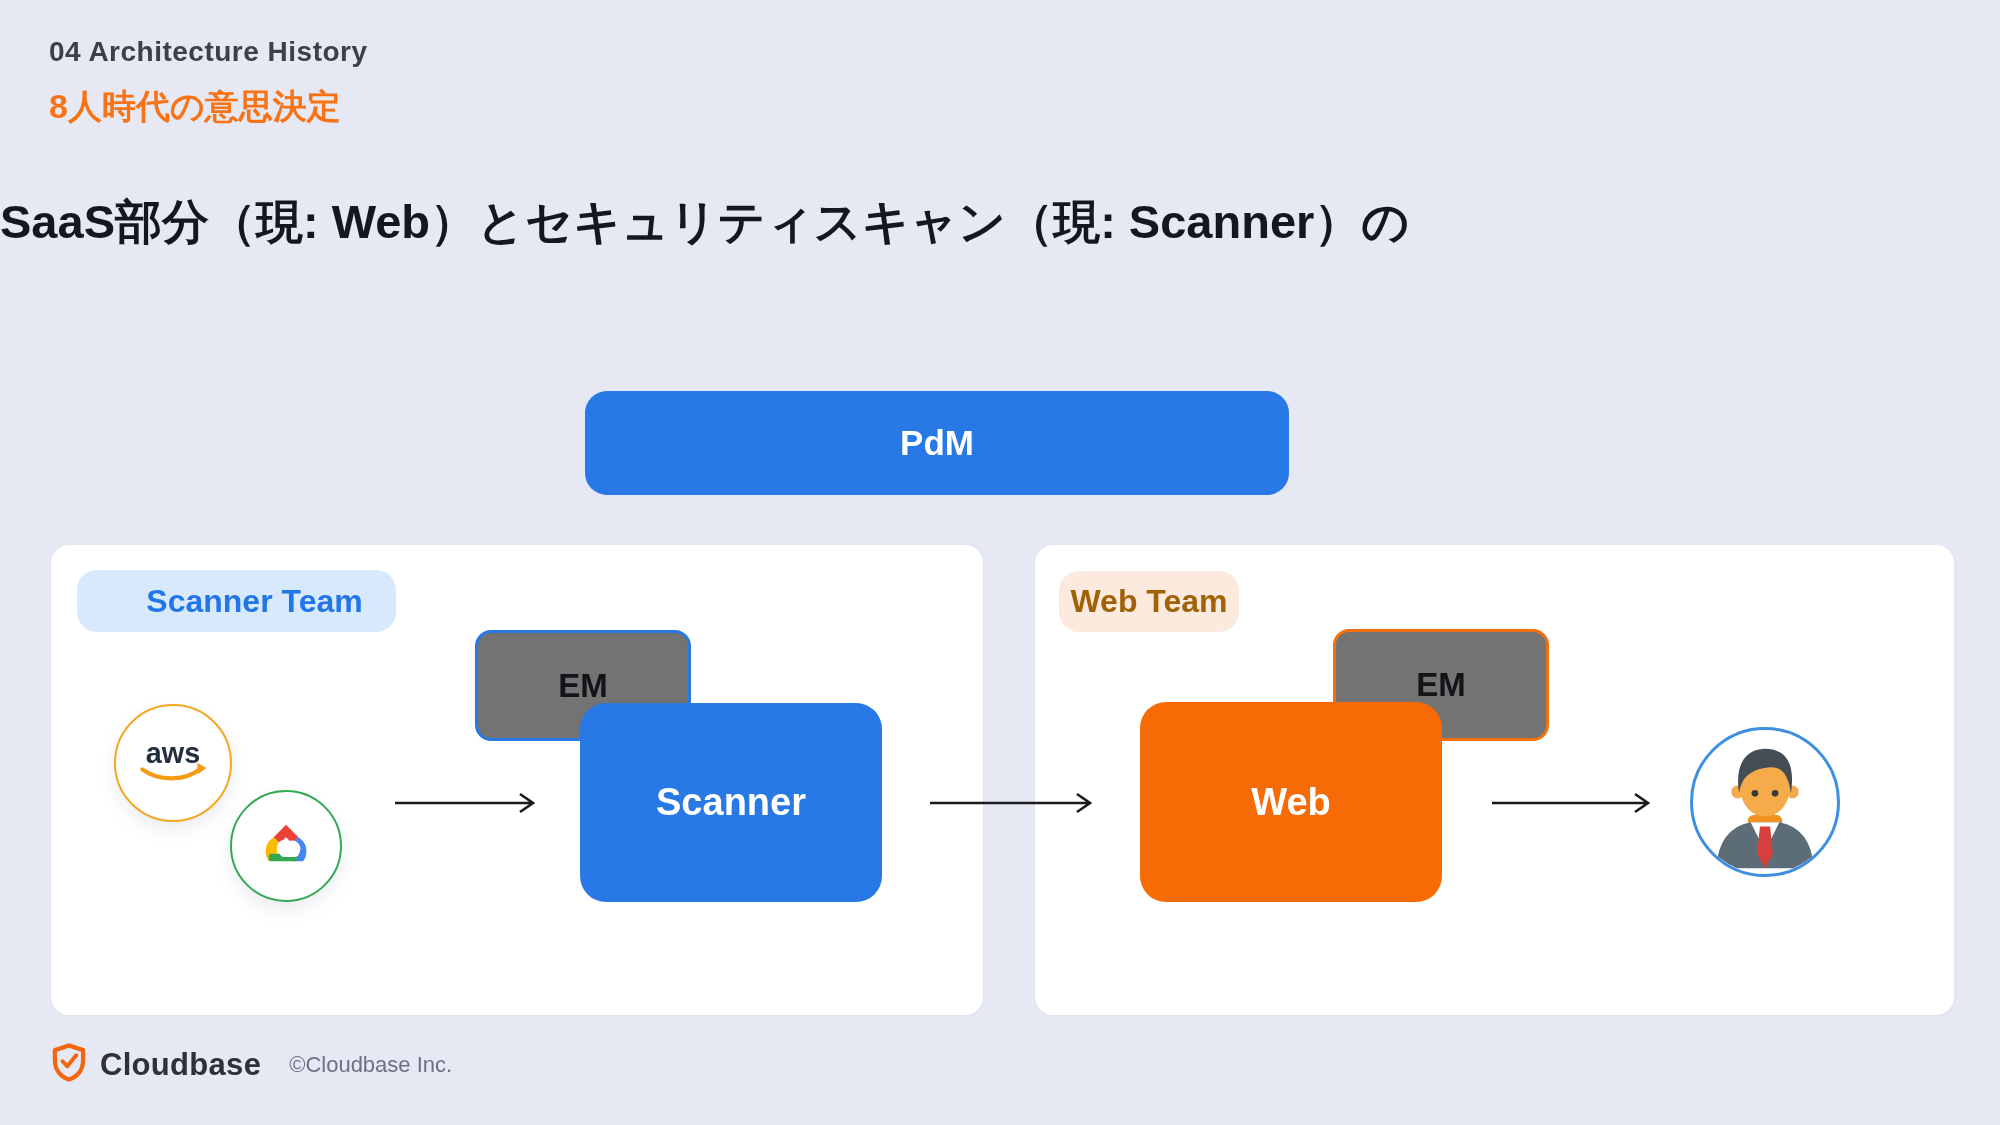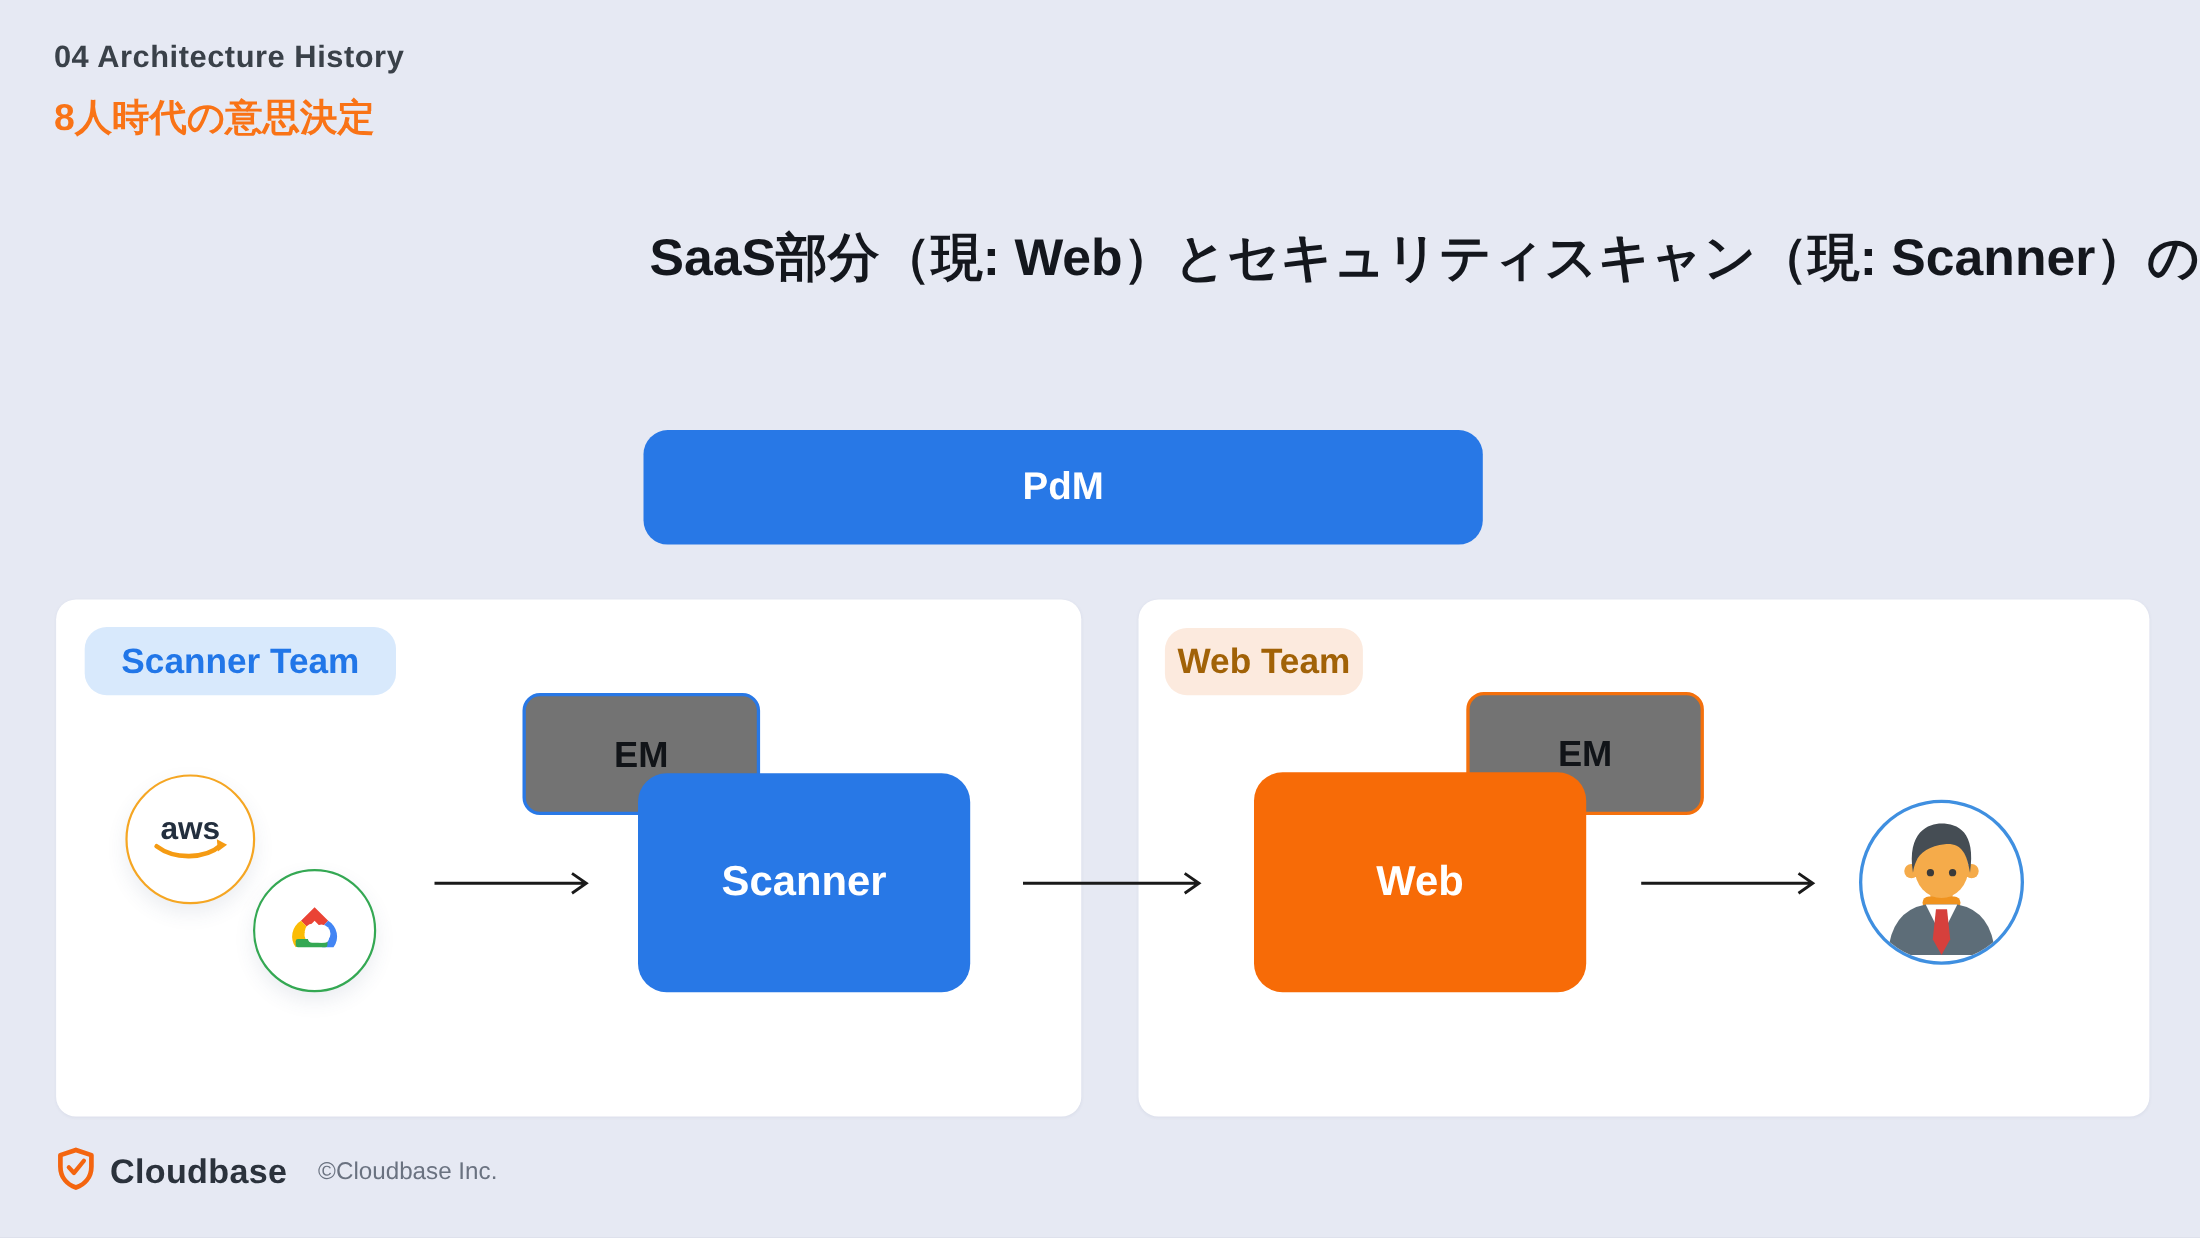--- a/index.html
+++ b/index.html
@@ -16,43 +16,43 @@
   .abs{position:absolute;}
   .kicker{
     left:49px;top:36px;
     font-size:28px;font-weight:700;color:#3a4149;letter-spacing:.5px;
   }
   .subtitle{
     left:49px;top:84px;
     font-size:34px;font-weight:700;color:#f97316;
   }
   .title-wrap{
-    left:0;right:0;top:207px;text-align:right;line-height:1.15;
+    left:0;right:0;top:195px;text-align:left;line-height:1.15;
   }
   .title-l1{font-size:47px;font-weight:700;color:#14171d;}
   .title-l2{font-size:47px;font-weight:700;color:#f97316;margin-top:18px;}
   .pdm{
-    left:585px;top:391px;width:763px;height:104px;
+    left:585px;top:391px;width:704px;height:104px;
     background:#2878e6;border-radius:22px;
     display:flex;align-items:center;justify-content:center;
     color:#ffffff;font-size:35px;font-weight:700;
   }
   .card{
     background:#ffffff;border-radius:18px;
     box-shadow:0 1px 3px rgba(40,60,100,.05);
   }
   .card-left{left:51px;top:545px;width:932px;height:470px;}
   .card-right{left:1035px;top:545px;width:919px;height:470px;}
   .badge{
     display:flex;align-items:center;justify-content:center;
     font-weight:700;font-size:32px;border-radius:20px;
   }
   .badge-scanner{
     left:77px;top:570px;width:283px;height:62px;
-    background:#d8e9fc;color:#2176e8;
+    background:#d8e9fc;color:#2176e8;padding-left:36px;
   }
   .badge-web{
     left:1059px;top:571px;width:180px;height:61px;
     background:#fceade;color:#a16207;
   }
   .logo-circle{
     border-radius:50%;background:#ffffff;
     display:flex;align-items:center;justify-content:center;
     box-shadow:0 8px 18px rgba(60,80,120,.10);
   }

